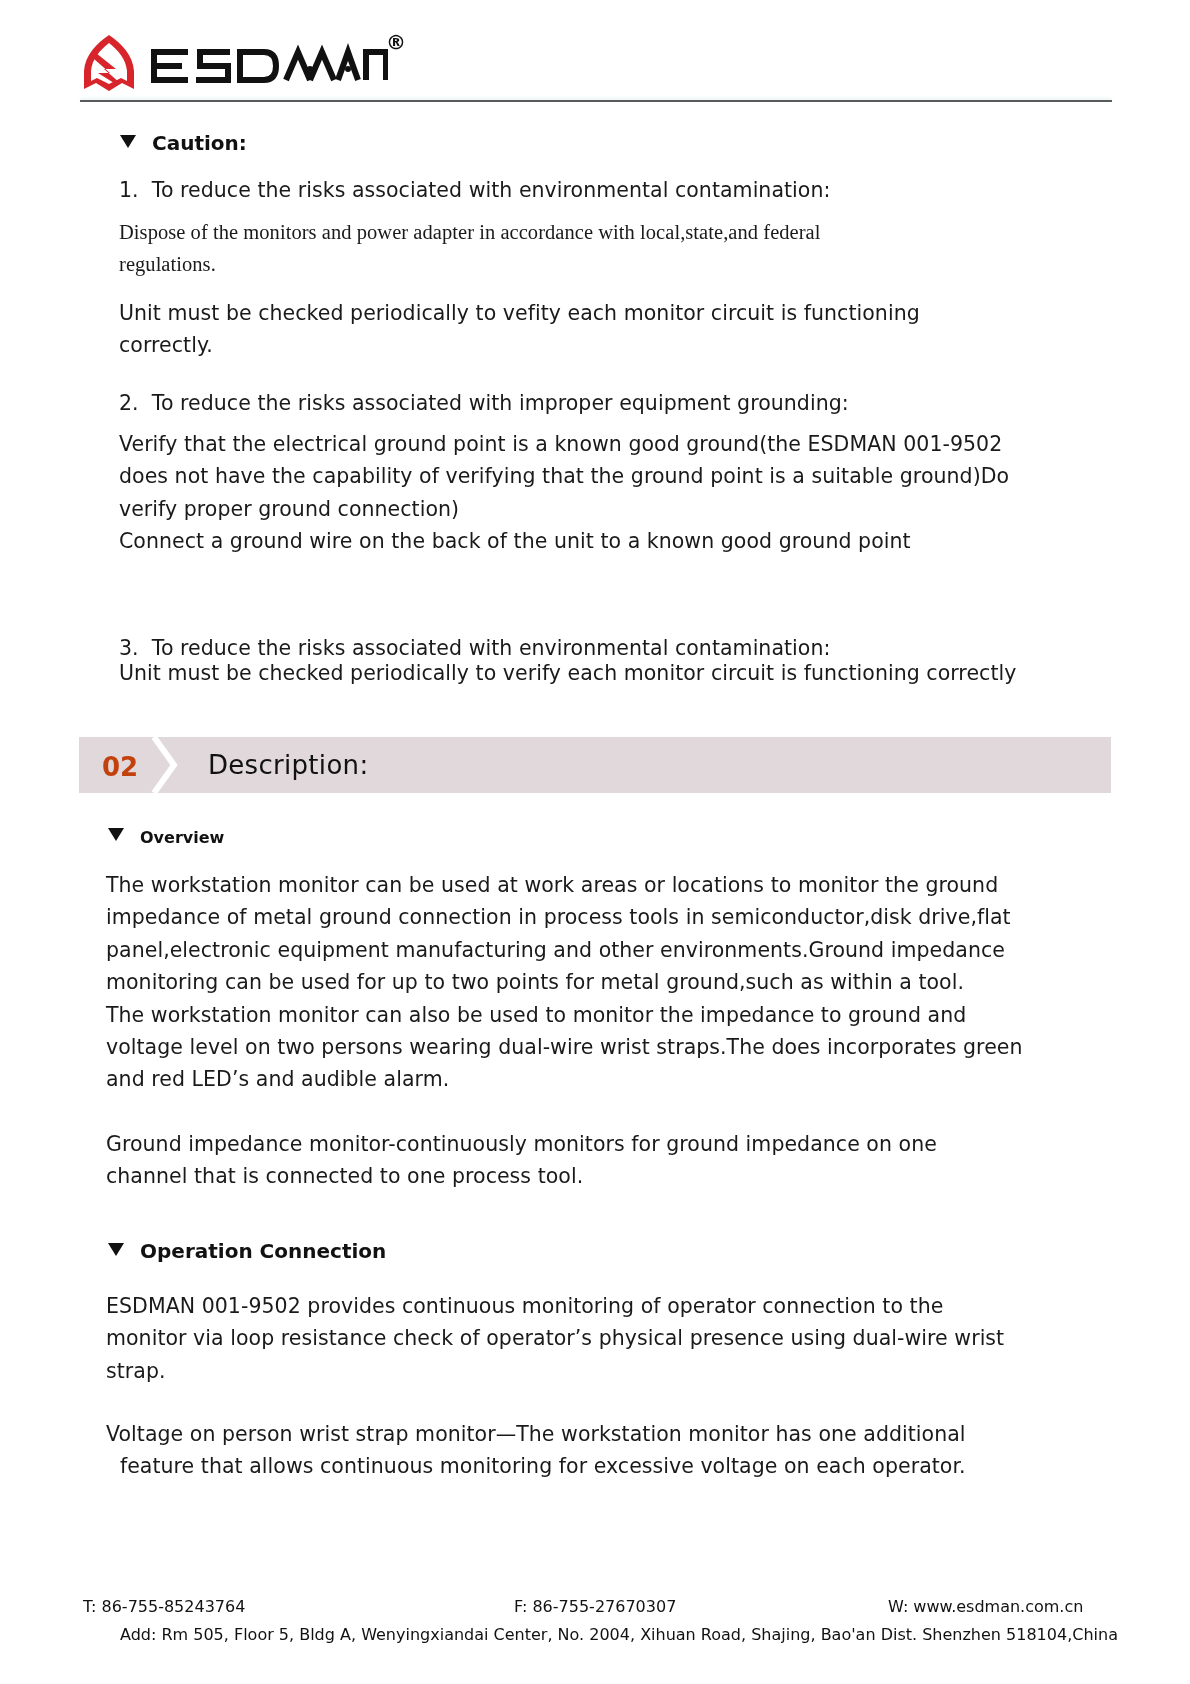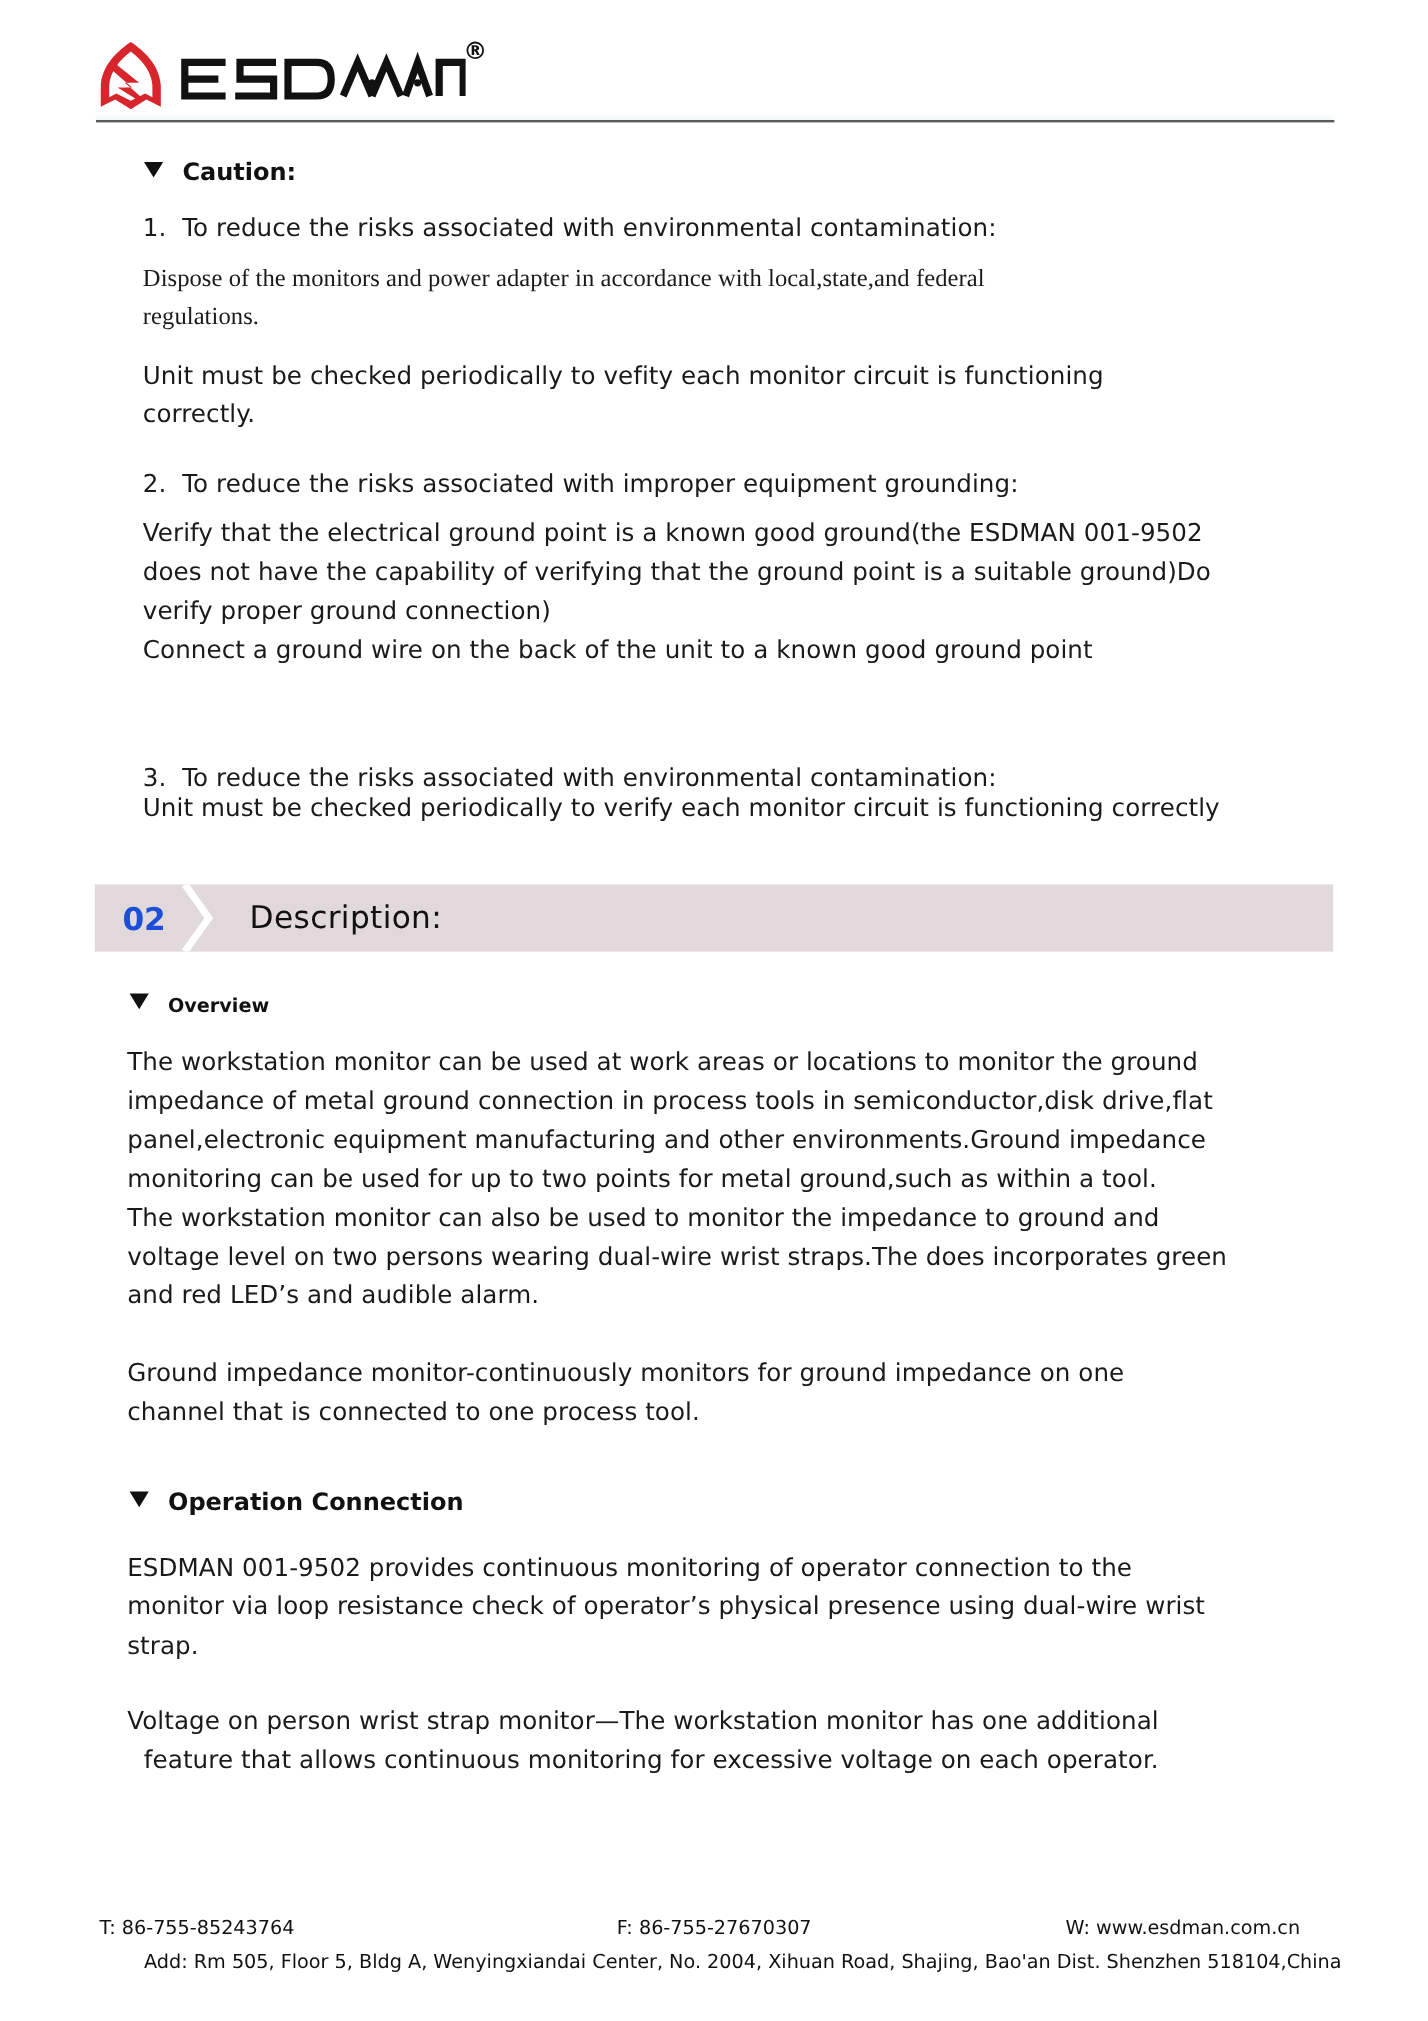--- a/index.html
+++ b/index.html
@@ -15,21 +15,21 @@
 
   .h3 { font-size: 21px; font-weight: normal; color: #111; white-space: nowrap; text-align: right; }
   .h3 .tri { display: inline-block; width: 0; height: 0; border-left: 8px solid transparent;
              border-right: 8px solid transparent; border-top: 13px solid #111;
              margin-right: 16px; vertical-align: 2px; }
   .body { font-size: 20.5px; line-height: 32.4px; letter-spacing: 0.05px; white-space: nowrap; }
   .line { display: block; }
 
   
   #band { left: 79px; top: 737px; width: 1032px; height: 56px; background: #e0d8da; }
-  #band-num { left: 102px; top: 752px; font-size: 26px; font-weight: bold; color: #1d4ed8; }
+  #band-num { left: 102px; top: 752px; font-size: 26px; font-weight: bold; color: #c2410c; }
   #band-chevron { left: 150px; top: 737px; width: 40px; height: 56px; }
   #band-title { left: 208px; top: 750px; font-size: 26px; font-weight: normal; color: #111; letter-spacing: 0.3px; }
 
   
   .foot { font-size: 16px; color: #111; white-space: nowrap; }
 </style>
 </head>
 <body>
 
 <svg id="logo-icon" class="abs" viewBox="0 0 58 60">

